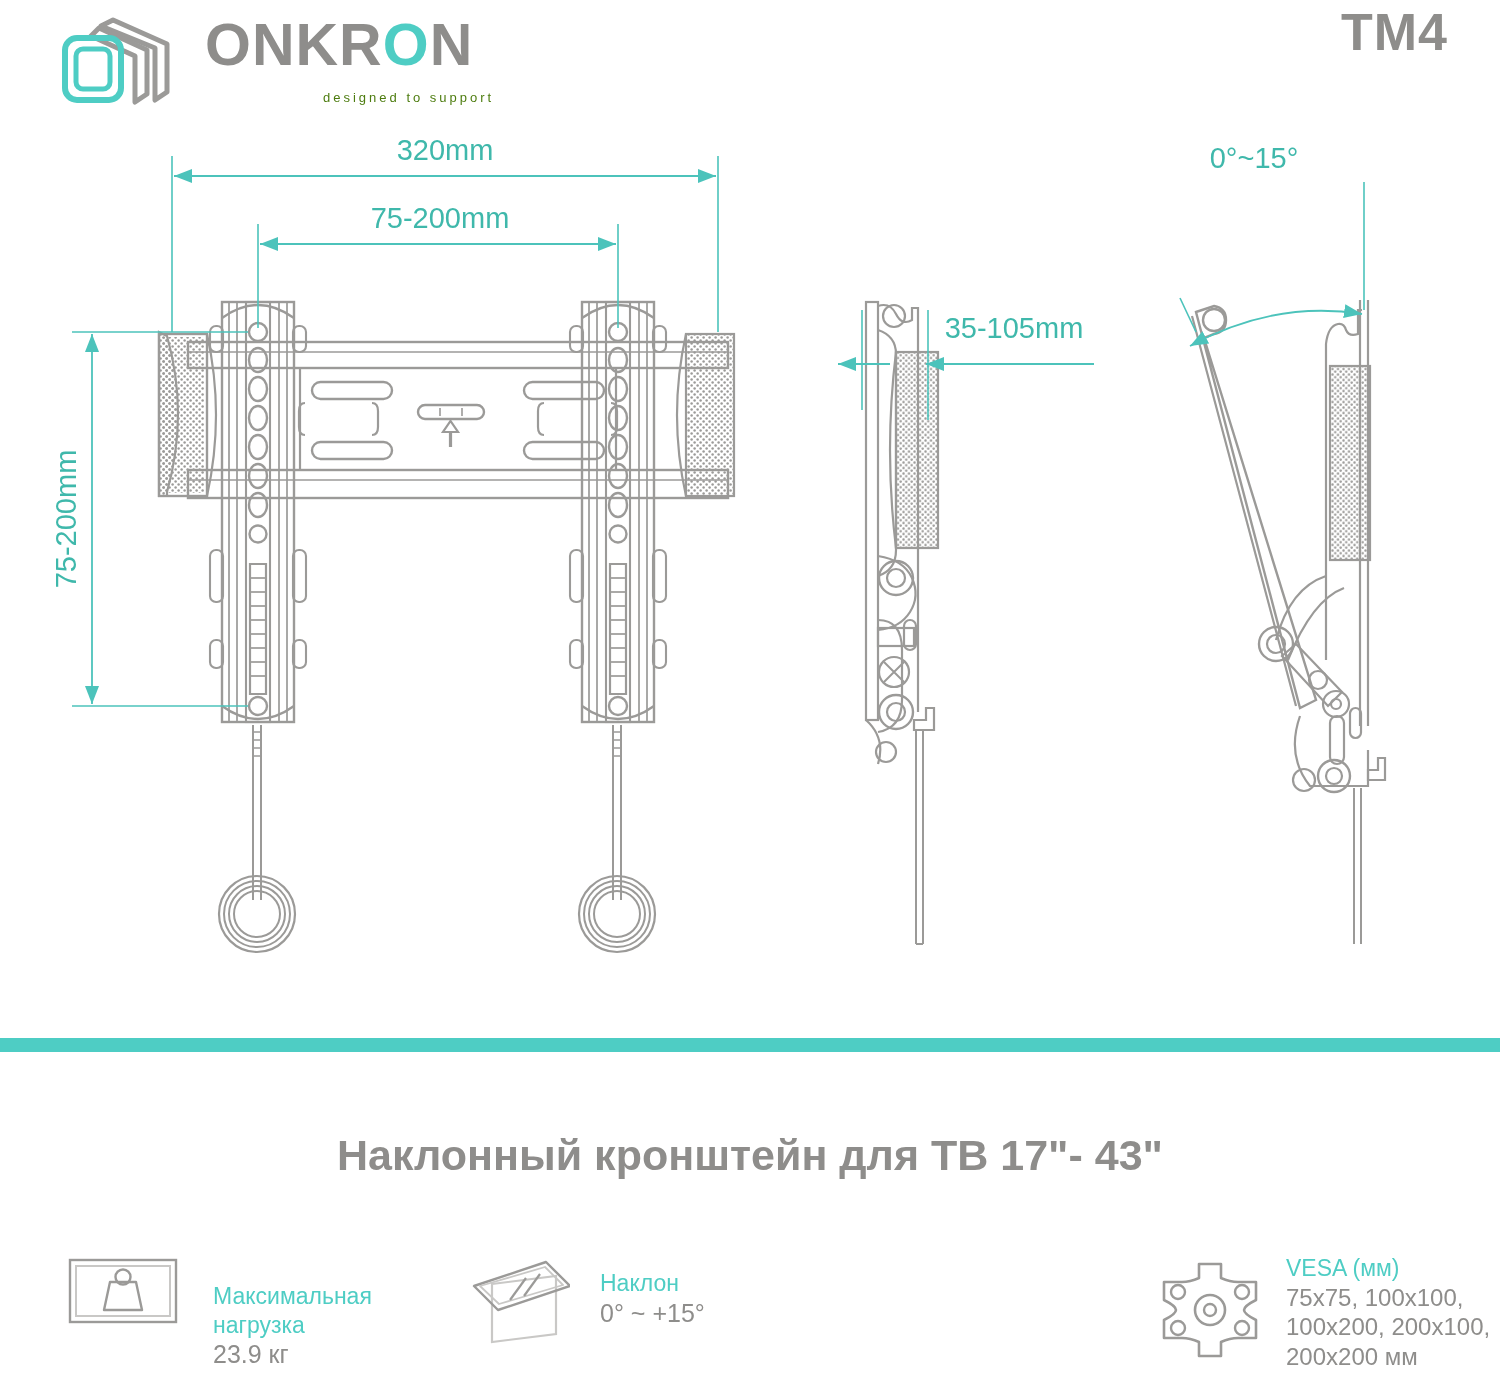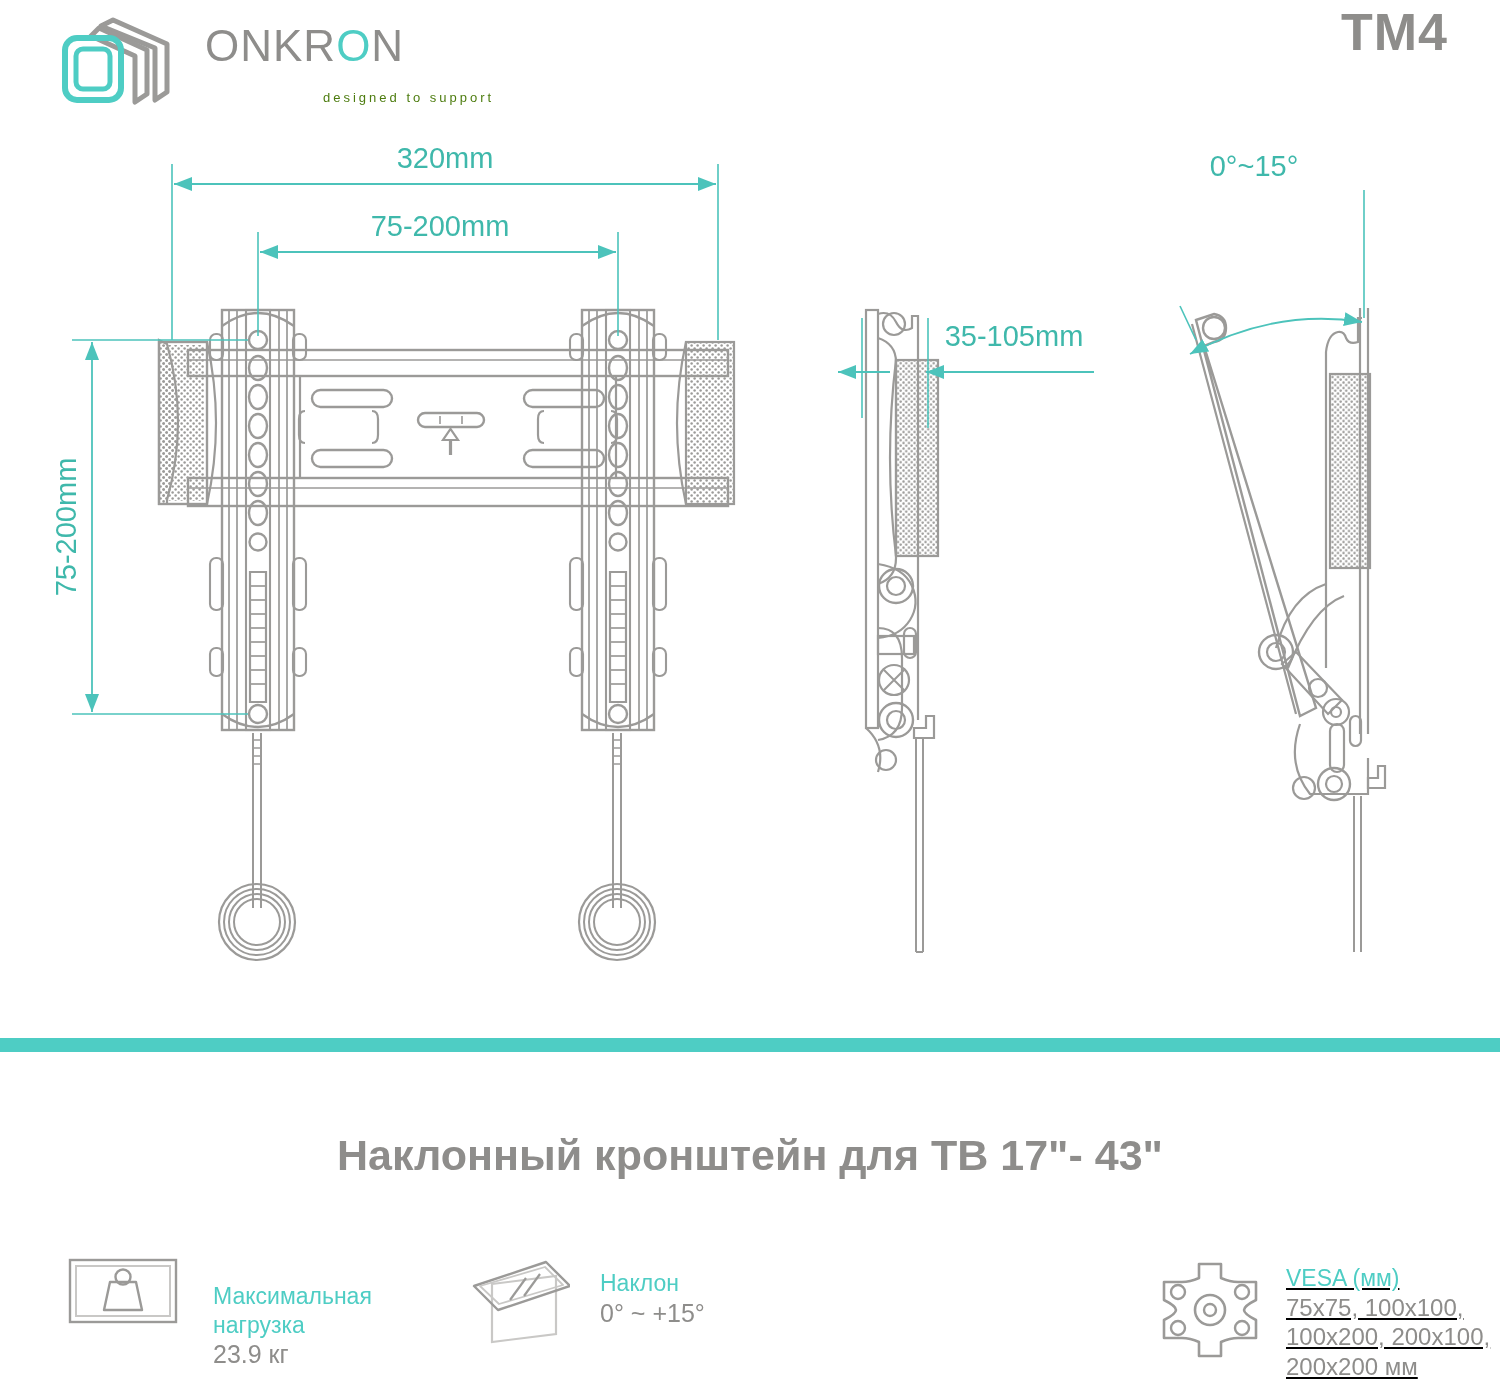--- a/index.html
+++ b/index.html
@@ -6,27 +6,27 @@
   body{
     width:1500px;height:1386px;position:relative;overflow:hidden;
     font-family:"Liberation Sans","DejaVu Sans",sans-serif;
     -webkit-font-smoothing:antialiased;
   }
   .abs{position:absolute;}
 
   
   #logo-block{left:55px;top:14px;width:480px;height:100px;}
   #logo-mark{left:0;top:0;width:130px;height:100px;}
-  #brand-name{left:150px;top:10px;font-size:44px;font-weight:400;letter-spacing:1px;color:#8e8d8b;line-height:1;}
+  #brand-name{left:150px;top:2px;font-size:59px;font-weight:700;letter-spacing:1px;color:#8e8d8b;line-height:1;}
   #brand-name .teal-o{color:#4ecdc4;}
   #brand-tagline{left:268px;top:76px;font-size:13px;letter-spacing:3.0px;color:#4d7c0f;}
   #model-code{right:52px;top:6px;font-size:52px;font-weight:700;color:#8e8d8b;letter-spacing:1px;line-height:1;}
 
   
-  #drawing{left:0;top:128px;width:1500px;height:900px;text-decoration:underline;}
+  #drawing{left:0;top:120px;width:1500px;height:900px;text-decoration:underline;}
   #drawing svg{display:block;}
 
   
   #divider{left:0;top:1038px;width:1500px;height:14px;background:#4ecdc4;}
 
   
   #product-title{
     left:0;top:1131px;width:1500px;text-align:center;
     font-size:43px;font-weight:700;color:#8e8d8b;letter-spacing:0px;
     white-space:nowrap;
@@ -40,21 +40,21 @@
   .spec .lbl{color:#4ecdc4;font-size:23px;}
   .spec .val{color:#8e8d8b;font-size:25px;}
 
   #spec-load{left:68px;width:370px;}
   #spec-load .txt{left:145px;top:2px;margin-top:28px;}
   #spec-tilt{left:452px;width:370px;}
   #spec-tilt .txt{left:148px;top:10px;margin-top:7px;}
   #spec-dist{left:838px;width:330px;}
   #spec-dist .txt{left:104px;top:2px;}
   #spec-vesa{left:1158px;width:342px;}
-  #spec-vesa .txt{left:128px;top:12px;text-decoration:underline;}
+  #spec-vesa .txt{left:128px;top:2px;}
   #spec-vesa .val{font-size:24px;}
 </style>
 </head>
 <body>
 
 <div class="abs" id="logo-block">
   <div class="abs" id="logo-mark">
     <svg width="130" height="100" viewBox="0 0 130 100">
       <path d="M58 6 L112 30 L112 78 L100 86 L100 34 L46 12 Z" fill="none" stroke="#9b9a98" stroke-width="5" stroke-linejoin="round"></path>
       <path d="M44 14 L92 36 L92 80 L80 88 L80 42 L36 22 Z" fill="none" stroke="#9b9a98" stroke-width="5" stroke-linejoin="round"></path>

